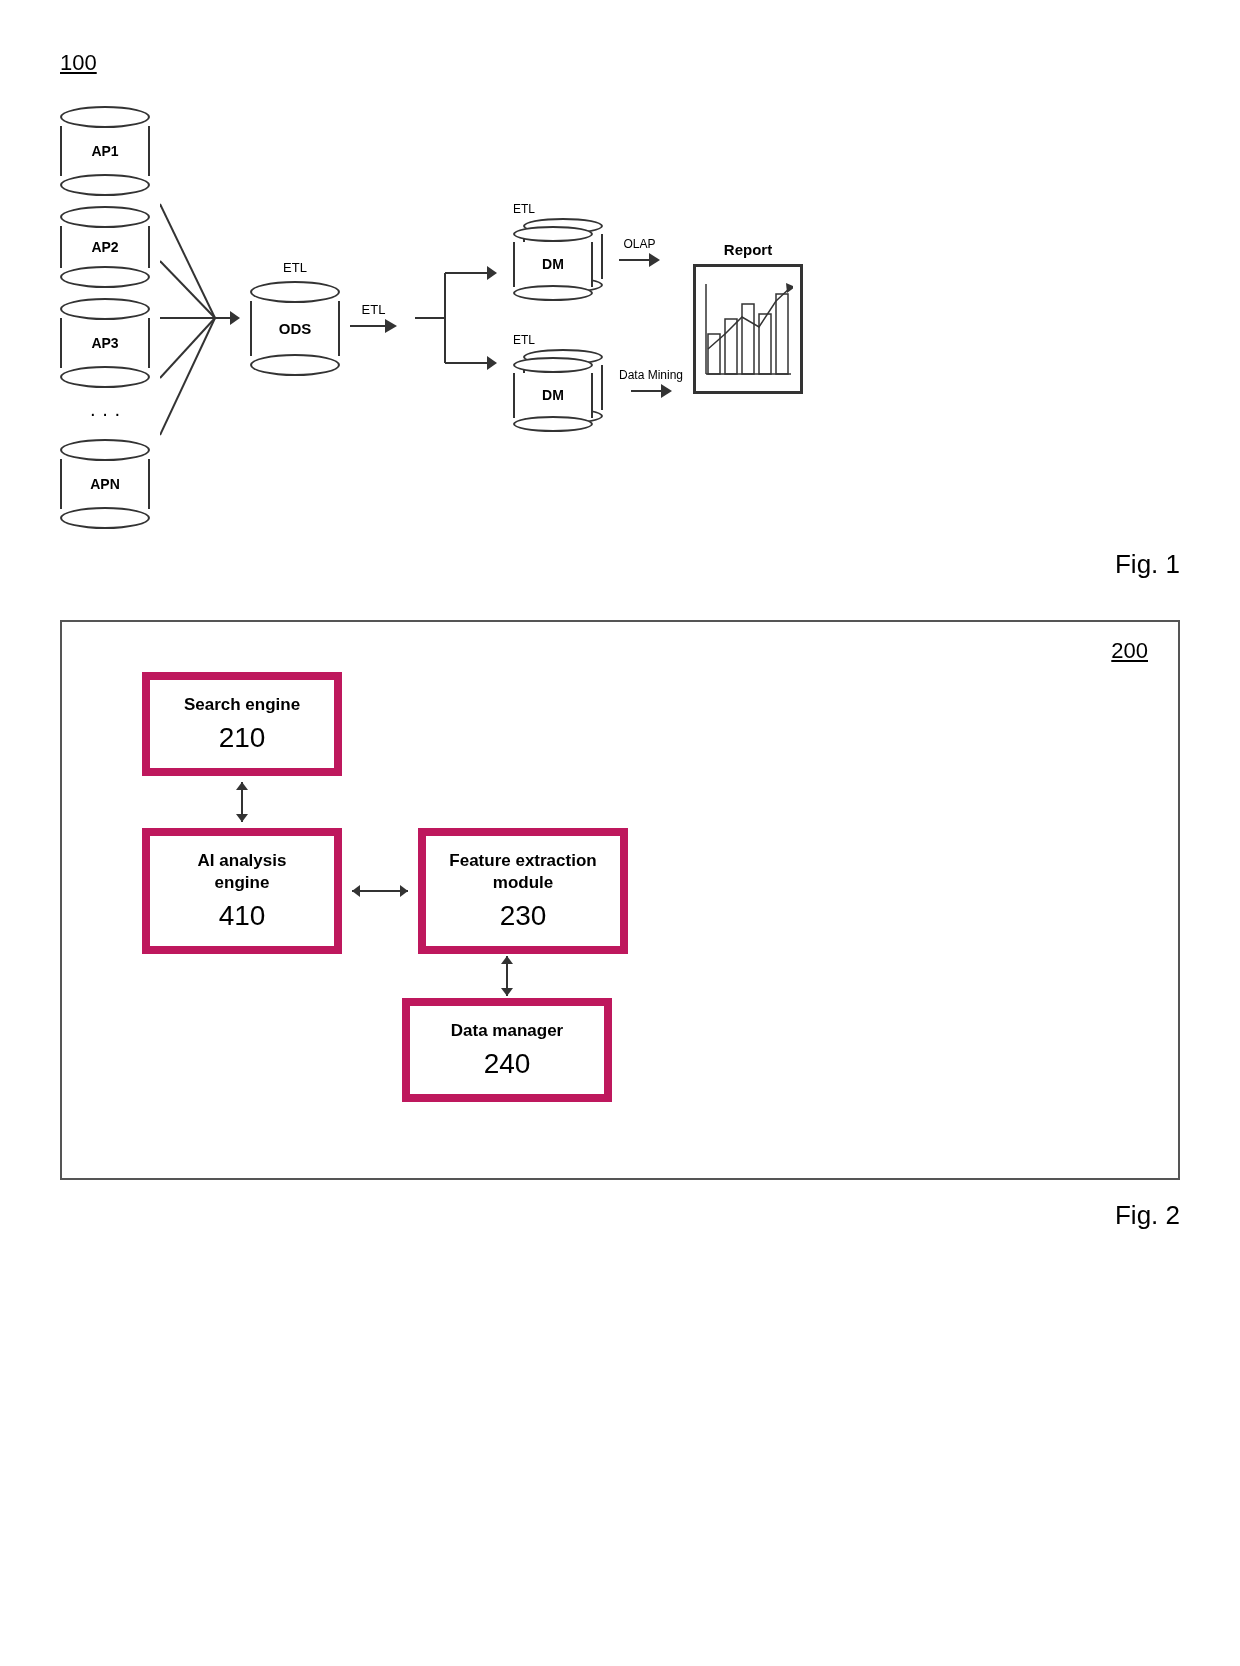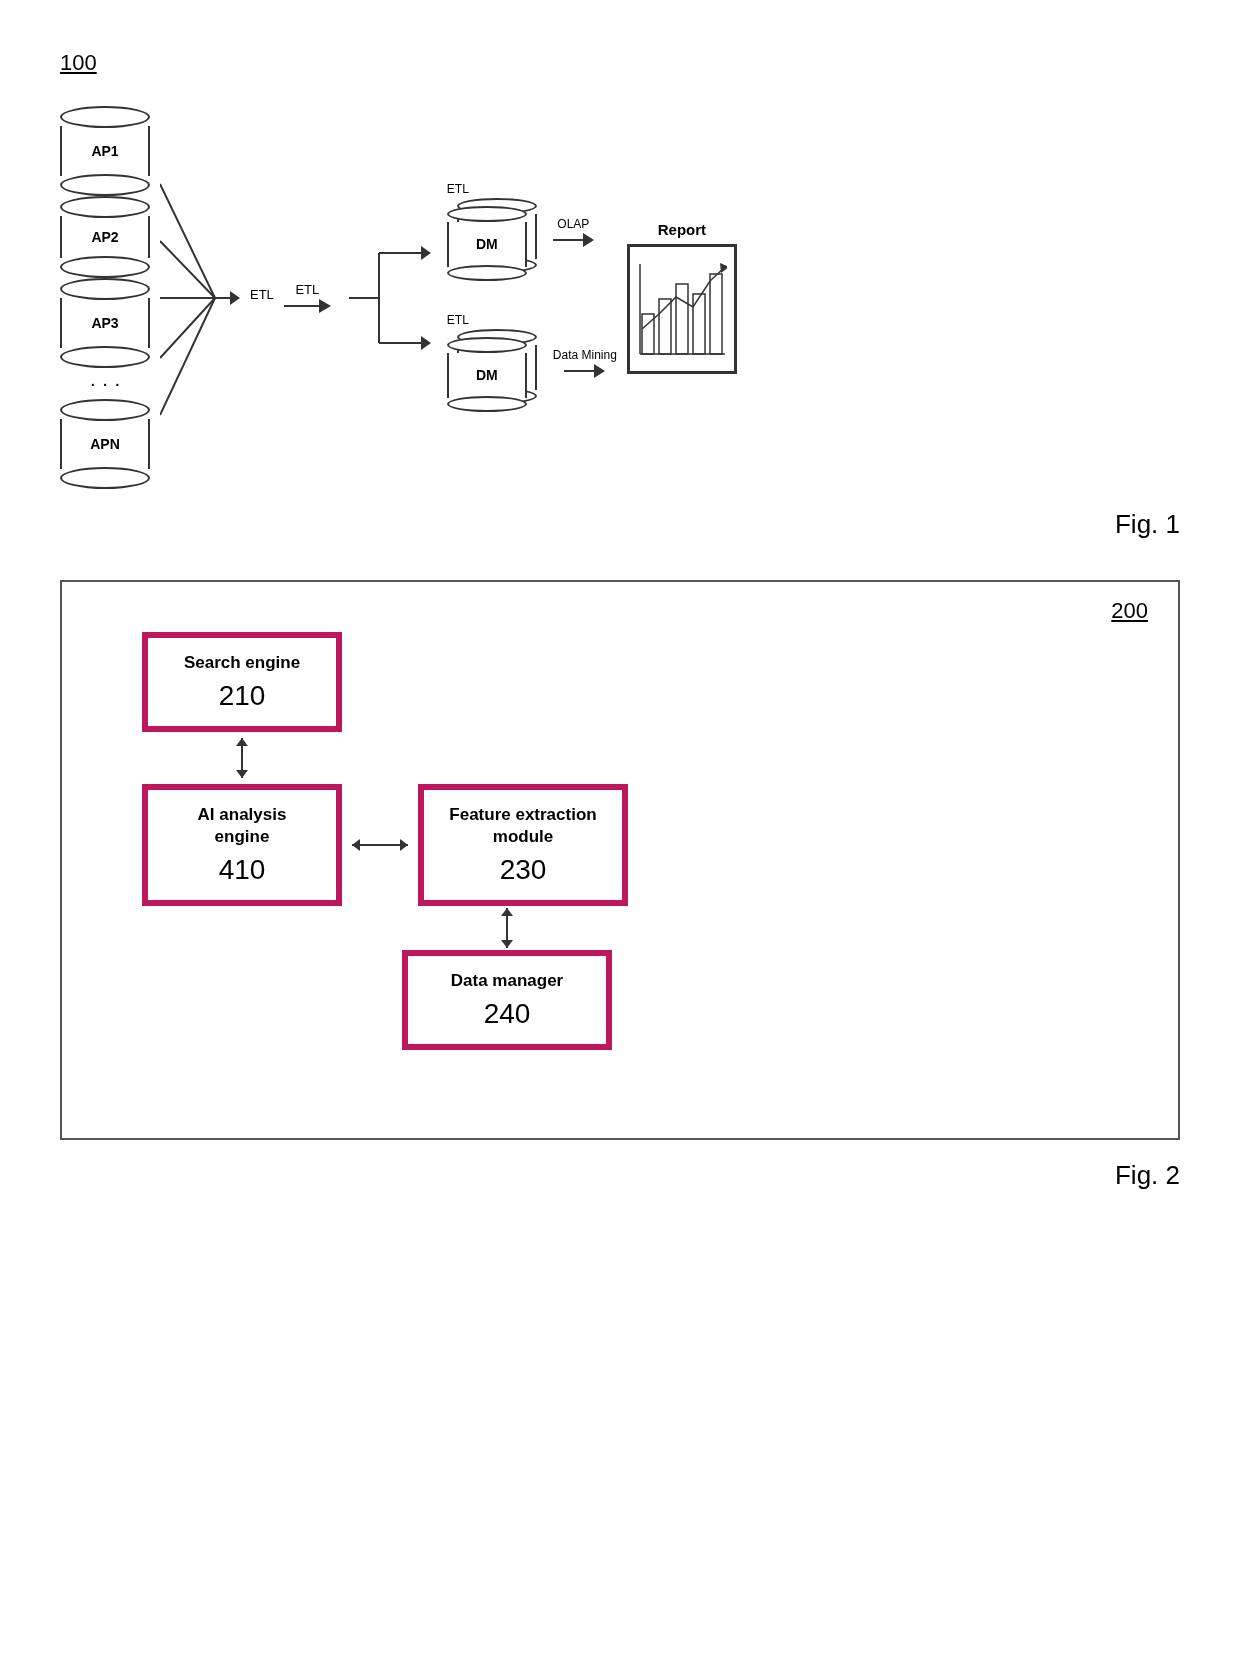--- a/index.html
+++ b/index.html
@@ -121,21 +121,21 @@
     }
     .fig2-label {
       position: absolute;
       top: 16px;
       right: 30px;
       font-size: 22px;
       text-decoration: underline;
     }
 
     .module-box {
-      border: 6px solid #be185d;
+      border: 8px solid #be185d;
       background: #fff;
       display: flex;
       flex-direction: column;
       align-items: center;
       justify-content: center;
       padding: 14px 20px;
       text-align: center;
     }
     .module-box .box-title {
       font-size: 17px;
@@ -151,20 +151,21 @@
     .dots-label {
       font-size: 20px;
       text-align: center;
       margin: 4px 0;
     }
 
     .ap-col {
       display: flex;
       flex-direction: column;
       align-items: center;
+      gap: 10px;
     }
 
     .fig1-inner {
       display: flex;
       align-items: center;
       gap: 0;
     }
 
     
     .v-bidir {
@@ -228,20 +229,25 @@
         <line x1="0" y1="257" x2="55" y2="140" stroke="#333" stroke-width="2"></line>
 
         <line x1="55" y1="140" x2="72" y2="140" stroke="#333" stroke-width="2"></line>
         <polygon points="70,133 80,140 70,147" fill="#333"></polygon>
       </svg>
     </div>
 
     <div style="display:flex;flex-direction:column;align-items:center;justify-content:center;">
       <div style="font-size:13px;margin-bottom:6px;">ETL</div>
 
+      <div class="large-cylinder">
+        <div class="cyl-top"></div>
+        <div class="cyl-body" style="height:55px;width:90px;font-size:15px;font-weight:bold;">ODS</div>
+        <div class="cyl-btm"></div>
+      </div>
     </div>
 
     <div class="arrow-with-label" style="margin:0 10px;">
       <div style="font-size:13px;">ETL</div>
       <div style="display:flex;align-items:center;">
         <div style="height:2px;width:35px;background:#333;"></div>
         <div style="width:0;height:0;border-top:7px solid transparent;border-bottom:7px solid transparent;border-left:12px solid #333;"></div>
       </div>
     </div>
 

